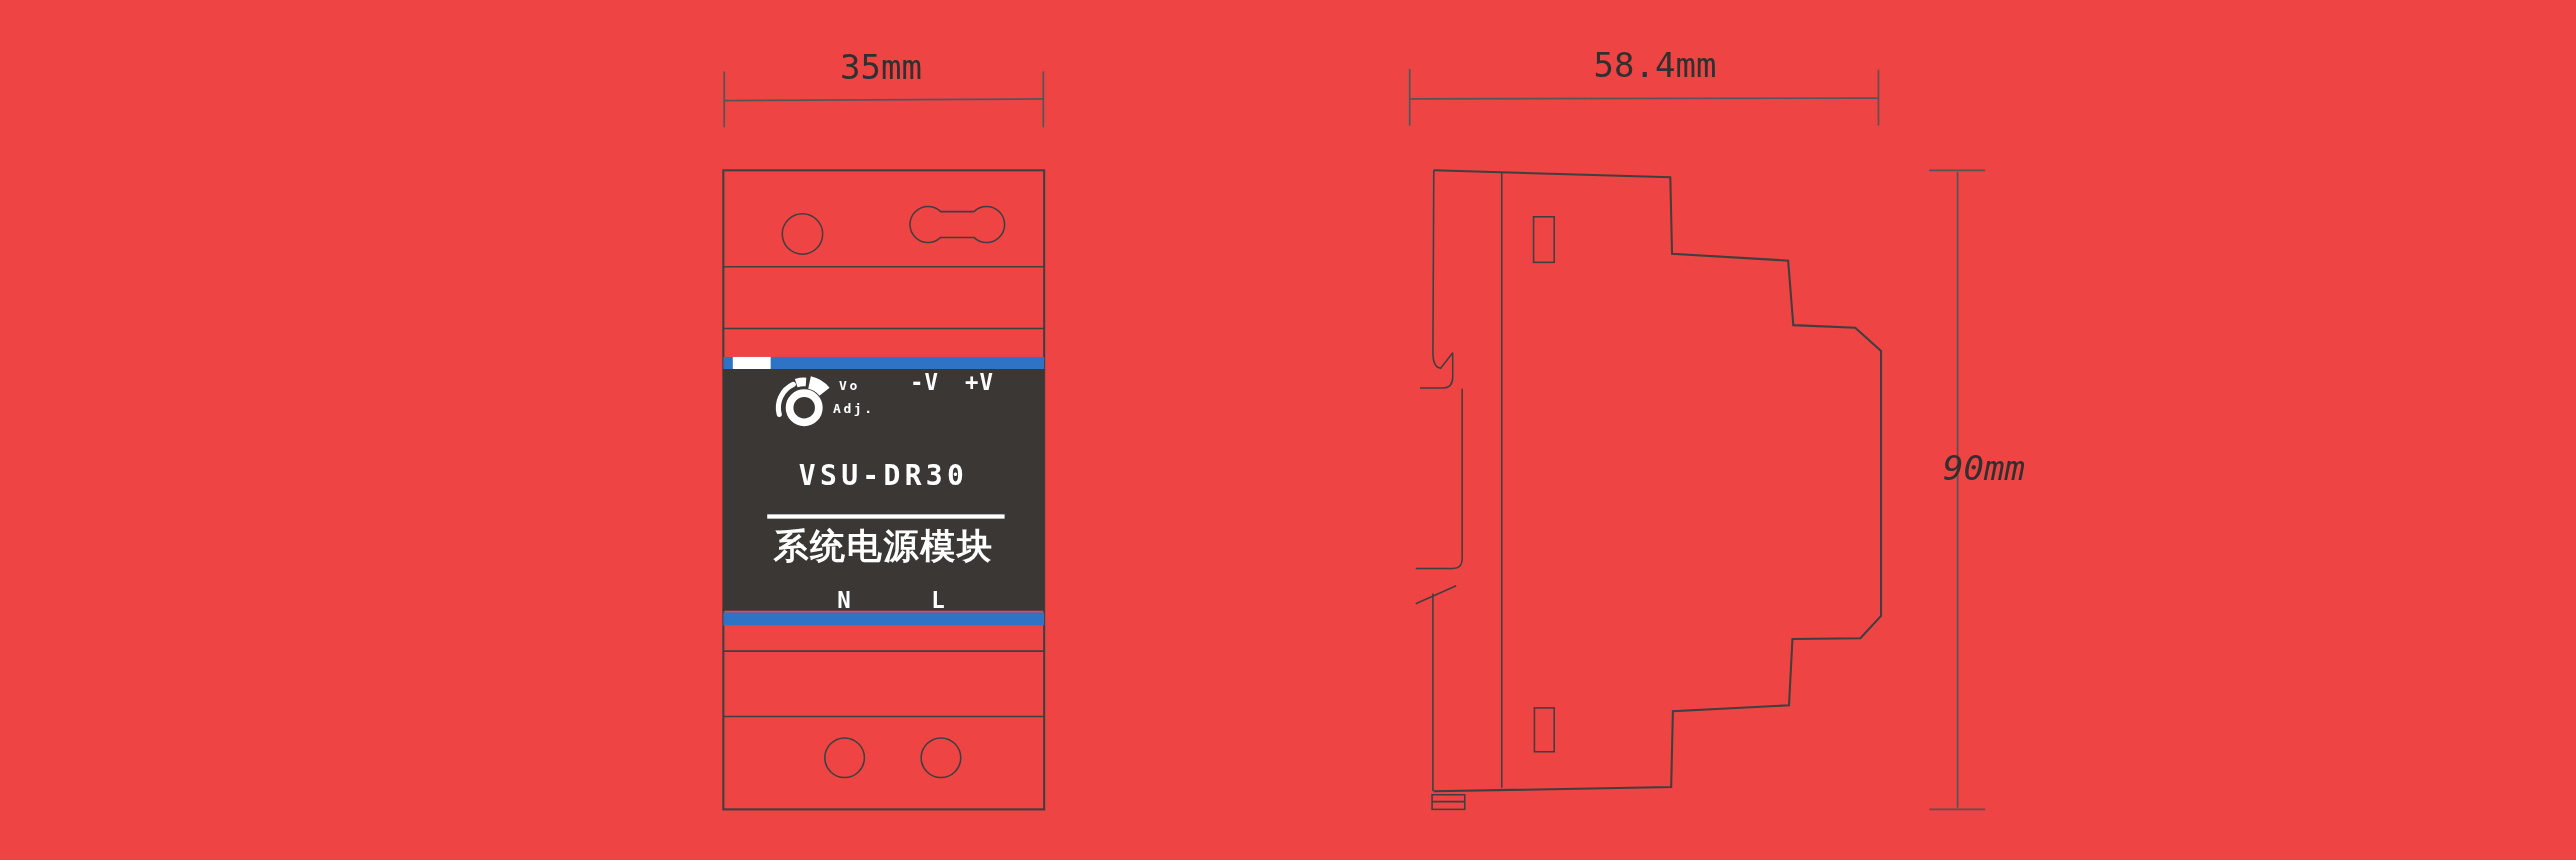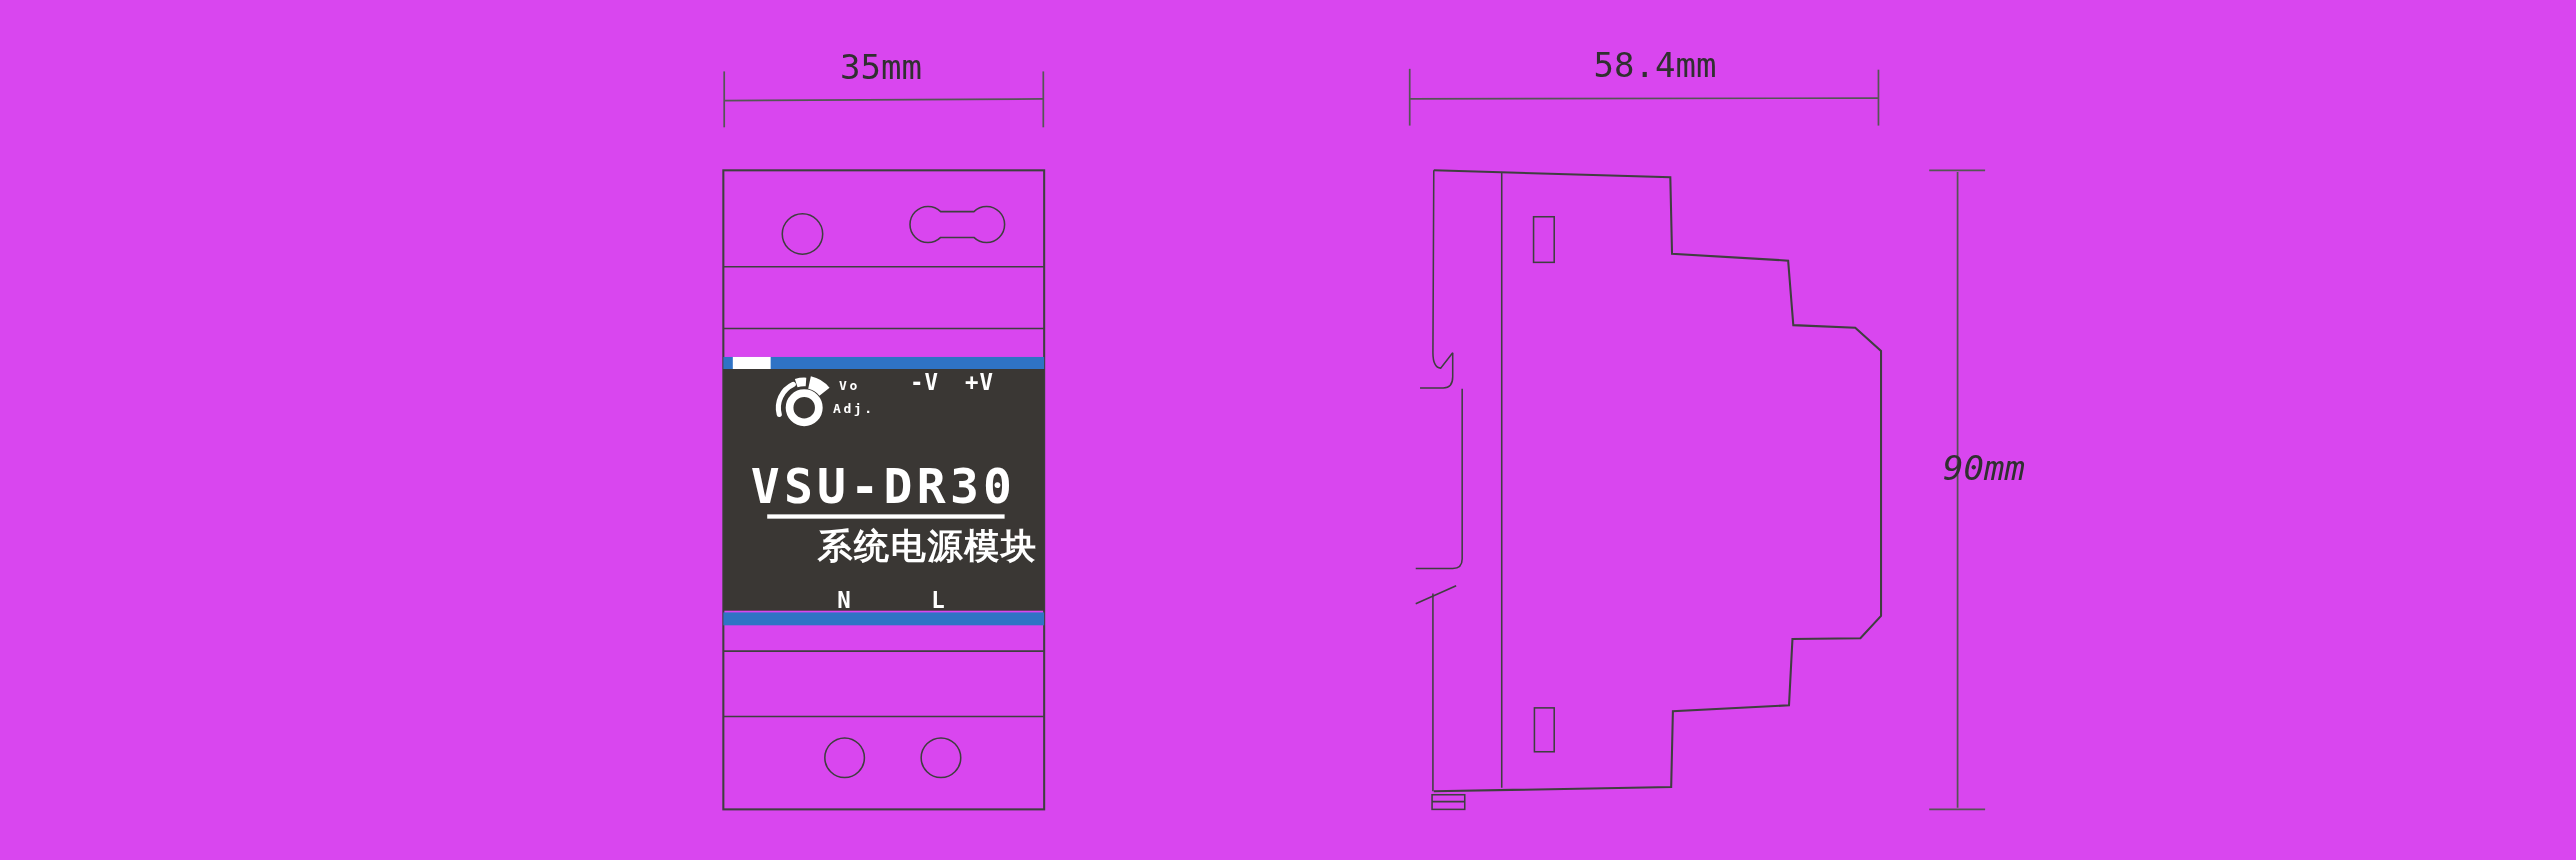--- a/index.html
+++ b/index.html
@@ -1,26 +1,26 @@
 <!DOCTYPE html>
 <html style="font-size:13.8px"><head>
 <meta charset="utf-8">
 <style>
   html,body{margin:0;padding:0;background:#ffffff;}
-  .canvas{position:relative;width:2576px;height:861px;background:#d946ef;overflow:hidden;
+  .canvas{position:relative;width:2576px;height:861px;background:#ef4444;overflow:hidden;
           font-family:"DejaVu Sans Mono", monospace;}
   .canvas svg{position:absolute;left:0;top:0;}
   .txt{position:absolute;line-height:1;white-space:nowrap;color:#2e2e2e;}
   .dim{font-size:34px;letter-spacing:0px;color:#303030;}
   .center{text-align:center;}
   .white{color:#ffffff;}
   .lbl-small{font-size:13px;letter-spacing:2.6px;font-weight:bold;}
   .lbl-v{font-size:22.4px;font-weight:bold;letter-spacing:0.9px;}
-  .model{font-size:48px;font-weight:bold;letter-spacing:4.3px;}
-  .cjk{font-size:35px;font-weight:bold;letter-spacing:1.7px;font-family:"DejaVu Sans",sans-serif;padding-left:44px;}
+  .model{font-size:28px;font-weight:bold;letter-spacing:4.3px;}
+  .cjk{font-size:35px;font-weight:bold;letter-spacing:1.7px;font-family:"DejaVu Sans",sans-serif;}
   .nl{font-size:22.4px;font-weight:bold;}
   .ln{stroke:#3f3f3f;stroke-width:2.4;fill:none;}
   .ln-thin{stroke:#3f3f3f;stroke-width:1.8;fill:none;}
   .dimln{stroke:#555555;stroke-width:2;fill:none;}
   .wht{stroke:#ffffff;fill:none;}
 </style>
 </head>
 <body>
 
 <div class="canvas">

